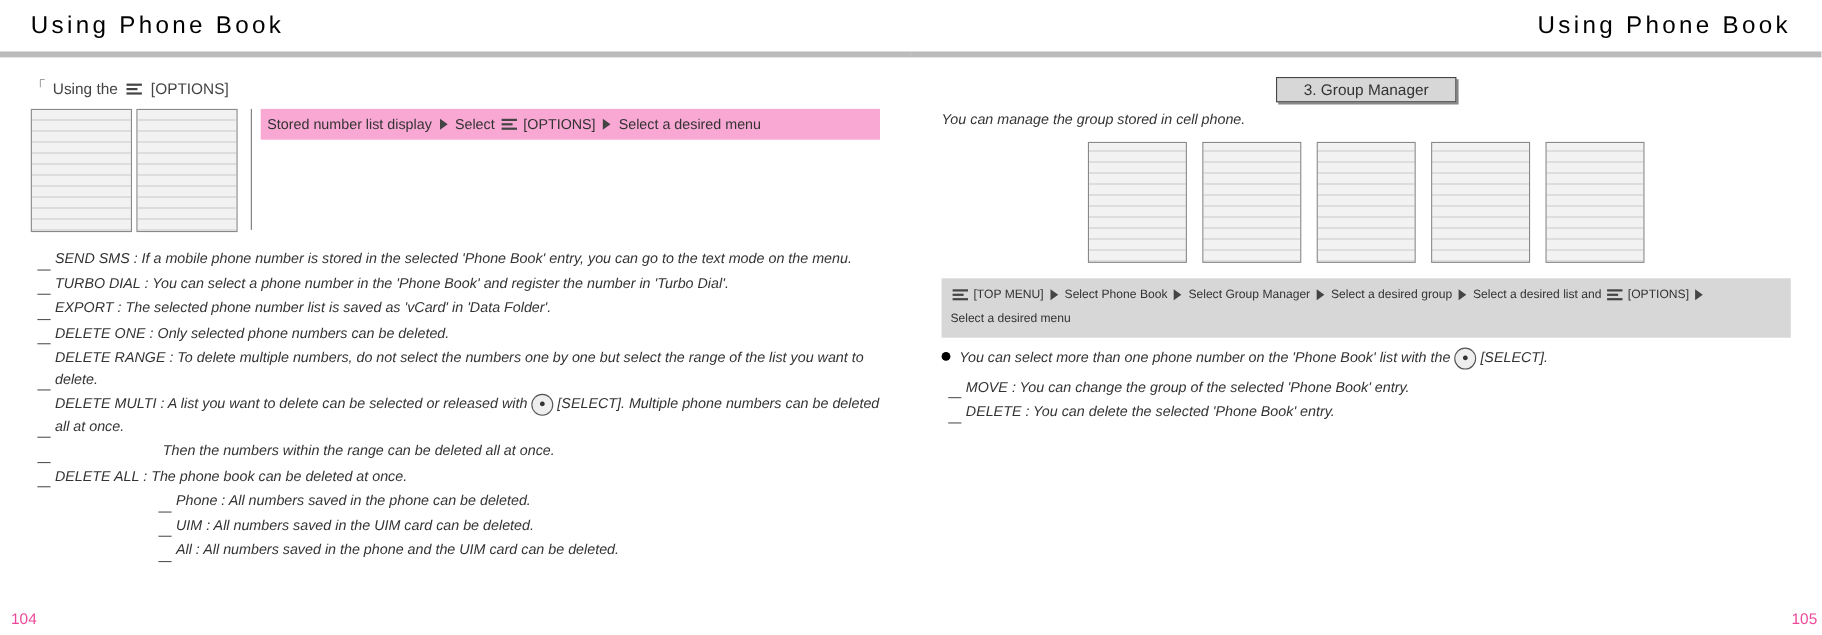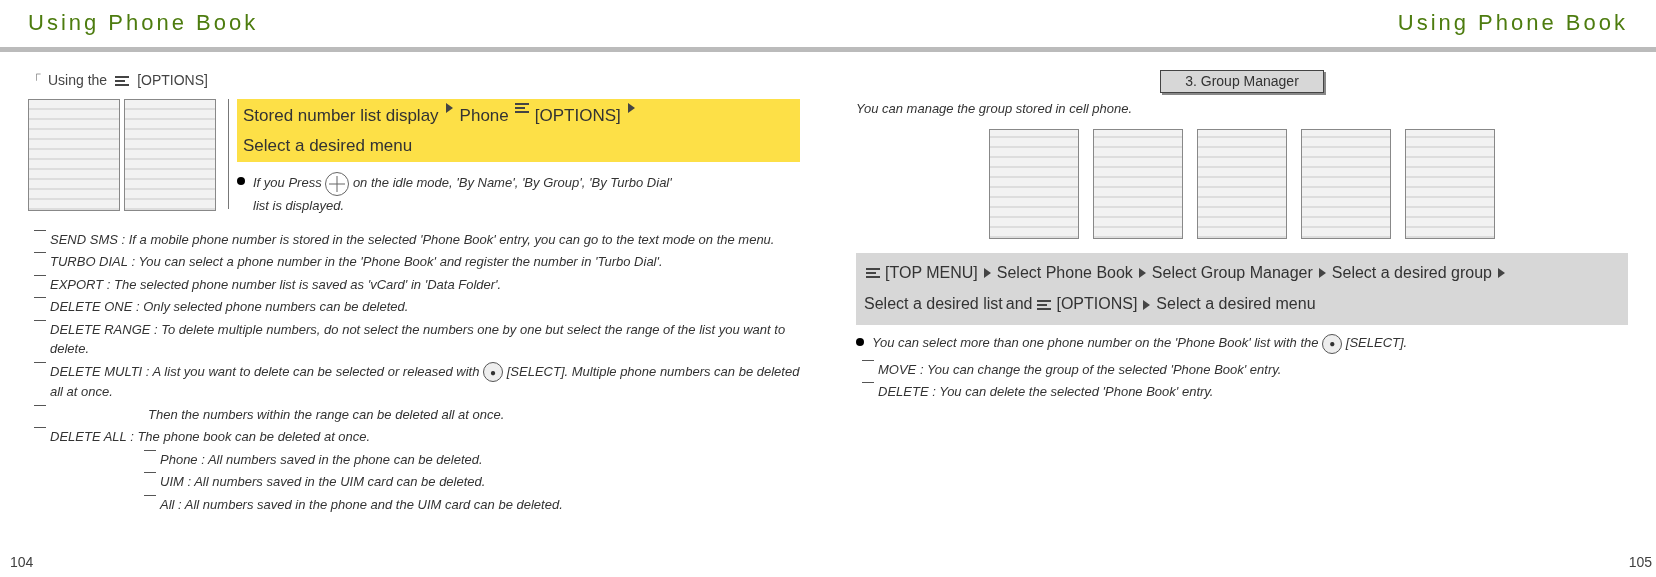--- a/index.html
+++ b/index.html
@@ -1,59 +1,59 @@
 <!DOCTYPE html>
 <html><head>
 <meta charset="utf-8">
 <style>
   html,body{margin:0;padding:0;font-family:Arial,Helvetica,sans-serif;color:#333;background:#fff}
   body{width:1656px;height:577px;position:relative;font-size:13px;line-height:1.5}
   .spread{display:flex;width:100%;height:100%}
   .page{flex:1;padding:0 28px;box-sizing:border-box;position:relative}
   .page-left{border-right:0}
-  .hdr{font-size:22px;letter-spacing:3px;color:#4d7c0f;padding:6px 0 8px 0}
+  .hdr{font-size:22px;letter-spacing:3px;color:#000000;padding:6px 0 8px 0}
   .hdr-right{text-align:right}
   .hrline{height:3px;background:#bbb;margin:0 -28px 18px -28px;border-top:1px solid #bbb;border-bottom:1px solid #bbb}
   
   .subhead{font-size:14px;color:#444;display:flex;align-items:center;gap:6px;margin-bottom:8px}
   .bracket{font-family:monospace}
   .thumbs{display:flex;gap:4px;float:left;margin-right:12px}
   .thumb{width:90px;height:110px;border:1px solid #888;background:repeating-linear-gradient(0deg,#ddd 0 2px,#f2f2f2 2px 10px);}
   .vline{width:1px;background:#777;height:110px;float:left;margin-right:8px}
   .stored-row{margin-left:206px}
-  .stored-banner{background:#fde047;font-size:17px;padding:4px 6px;display:flex;gap:4px;flex-wrap:wrap}
+  .stored-banner{background:#f9a8d4;font-size:13px;padding:4px 6px;display:flex;align-items:center;gap:4px;flex-wrap:wrap}
   .tri{display:inline-block;width:0;height:0;border-top:5px solid transparent;border-bottom:5px solid transparent;border-left:7px solid #444;margin:0 3px}
   .menu-icon{display:inline-flex;flex-direction:column;gap:2px;width:14px;vertical-align:middle;margin:0 2px}
   .menu-icon span{height:2px;background:#444;display:block}
   .menu-icon span:nth-child(2){width:70%}
   .bullet-row{display:flex;align-items:flex-start;gap:8px;margin-top:10px;font-style:italic;color:#333}
   .dot{width:8px;height:8px;background:#000;border-radius:50%;margin-top:5px;flex:none}
   .nav-icon{display:inline-block;width:22px;height:22px;border:1px solid #666;border-radius:50%;position:relative;vertical-align:middle}
   .nav-icon::before,.nav-icon::after{content:"";position:absolute;background:#666}
   .nav-icon::before{left:50%;top:3px;bottom:3px;width:1px;transform:translateX(-50%)}
   .nav-icon::after{top:50%;left:3px;right:3px;height:1px;transform:translateY(-50%)}
   .clear{clear:both}
   .tree{margin-top:14px;font-style:italic}
-  .row{display:flex;align-items:flex-start;margin:3px 0}
+  .row{display:flex;align-items:flex-end;margin:3px 0}
   .branch{width:22px;flex:none;position:relative}
   .branch::before{content:"";position:absolute;left:6px;top:0;bottom:0;width:1px;background:#555}
   .branch.first::before{top:50%}
   .branch.last::before{bottom:50%}
   .branch::after{content:"";position:absolute;left:6px;top:50%;width:12px;height:1px;background:#555}
   .sub-tree{margin-left:110px}
   .select-icon{display:inline-flex;width:18px;height:18px;border:1px solid #555;border-radius:50%;align-items:center;justify-content:center;vertical-align:middle;font-size:10px;background:#eee}
-  .pnum{position:absolute;bottom:4px;font-size:14px;color:#404040}
+  .pnum{position:absolute;bottom:4px;font-size:14px;color:#ec4899}
   .pnum-left{left:10px}
   .pnum-right{right:4px}
   
   .section-title{margin:0 auto;padding:0 24px;border:1px solid #444;background:#d7d7d7;font-size:14px;width:max-content;text-align:left;position:relative;box-shadow:2px 2px 0 #888}
   .section-sub{text-align:left;font-style:italic;margin:6px 0 10px 0}
   .thumbs-row{display:flex;gap:14px;justify-content:center;margin-bottom:14px}
   .thumbs-row .thumb{width:88px;height:108px}
-  .wide-banner{background:#d7d7d7;padding:6px 8px;font-size:16px;display:flex;align-items:center;flex-wrap:wrap;gap:3px;line-height:1.8}
+  .wide-banner{background:#d7d7d7;padding:6px 8px;font-size:11px;display:flex;align-items:center;flex-wrap:wrap;gap:3px;line-height:1.8}
   .bullet-line{display:flex;align-items:flex-start;gap:8px;margin:8px 0 6px 0;font-style:italic}
 </style>
 </head>
 <body>
 
 <div class="spread">
 
   <div class="page page-left">
     <div class="hdr">Using Phone Book</div>
     <div class="hrline"></div>
@@ -73,38 +73,29 @@
       <div class="thumbs">
         <div class="thumb"></div>
         <div class="thumb"></div>
       </div>
       <div class="vline"></div>
 
       <div class="stored-row">
         <div class="stored-banner">
           <span>Stored number list display</span>
           <span class="tri"></span>
-          <span>Phone</span>
+          <span>Select</span>
           <span class="menu-icon">
               <span></span>
               <span></span>
               <span></span>
             </span>
           <span>[OPTIONS]</span>
           <span class="tri"></span>
           <span>Select a desired menu</span>
-        </div>
-        <div class="bullet-row">
-          <div class="dot"></div>
-          <div>
-            <span>If you Press</span>
-            <span class="nav-icon"></span>
-            <span>on the idle mode, 'By Name', 'By Group', 'By Turbo Dial'</span><br>
-            <span>list is displayed.</span>
-          </div>
         </div>
       </div>
       <div class="clear"></div>
     </div>
 
     <div class="tree">
       <div class="row">
           <div class="branch first"></div>
           <div>SEND SMS : If a mobile phone number is stored in the selected 'Phone Book' entry, you can go to the text mode on the menu.</div>
         </div>

